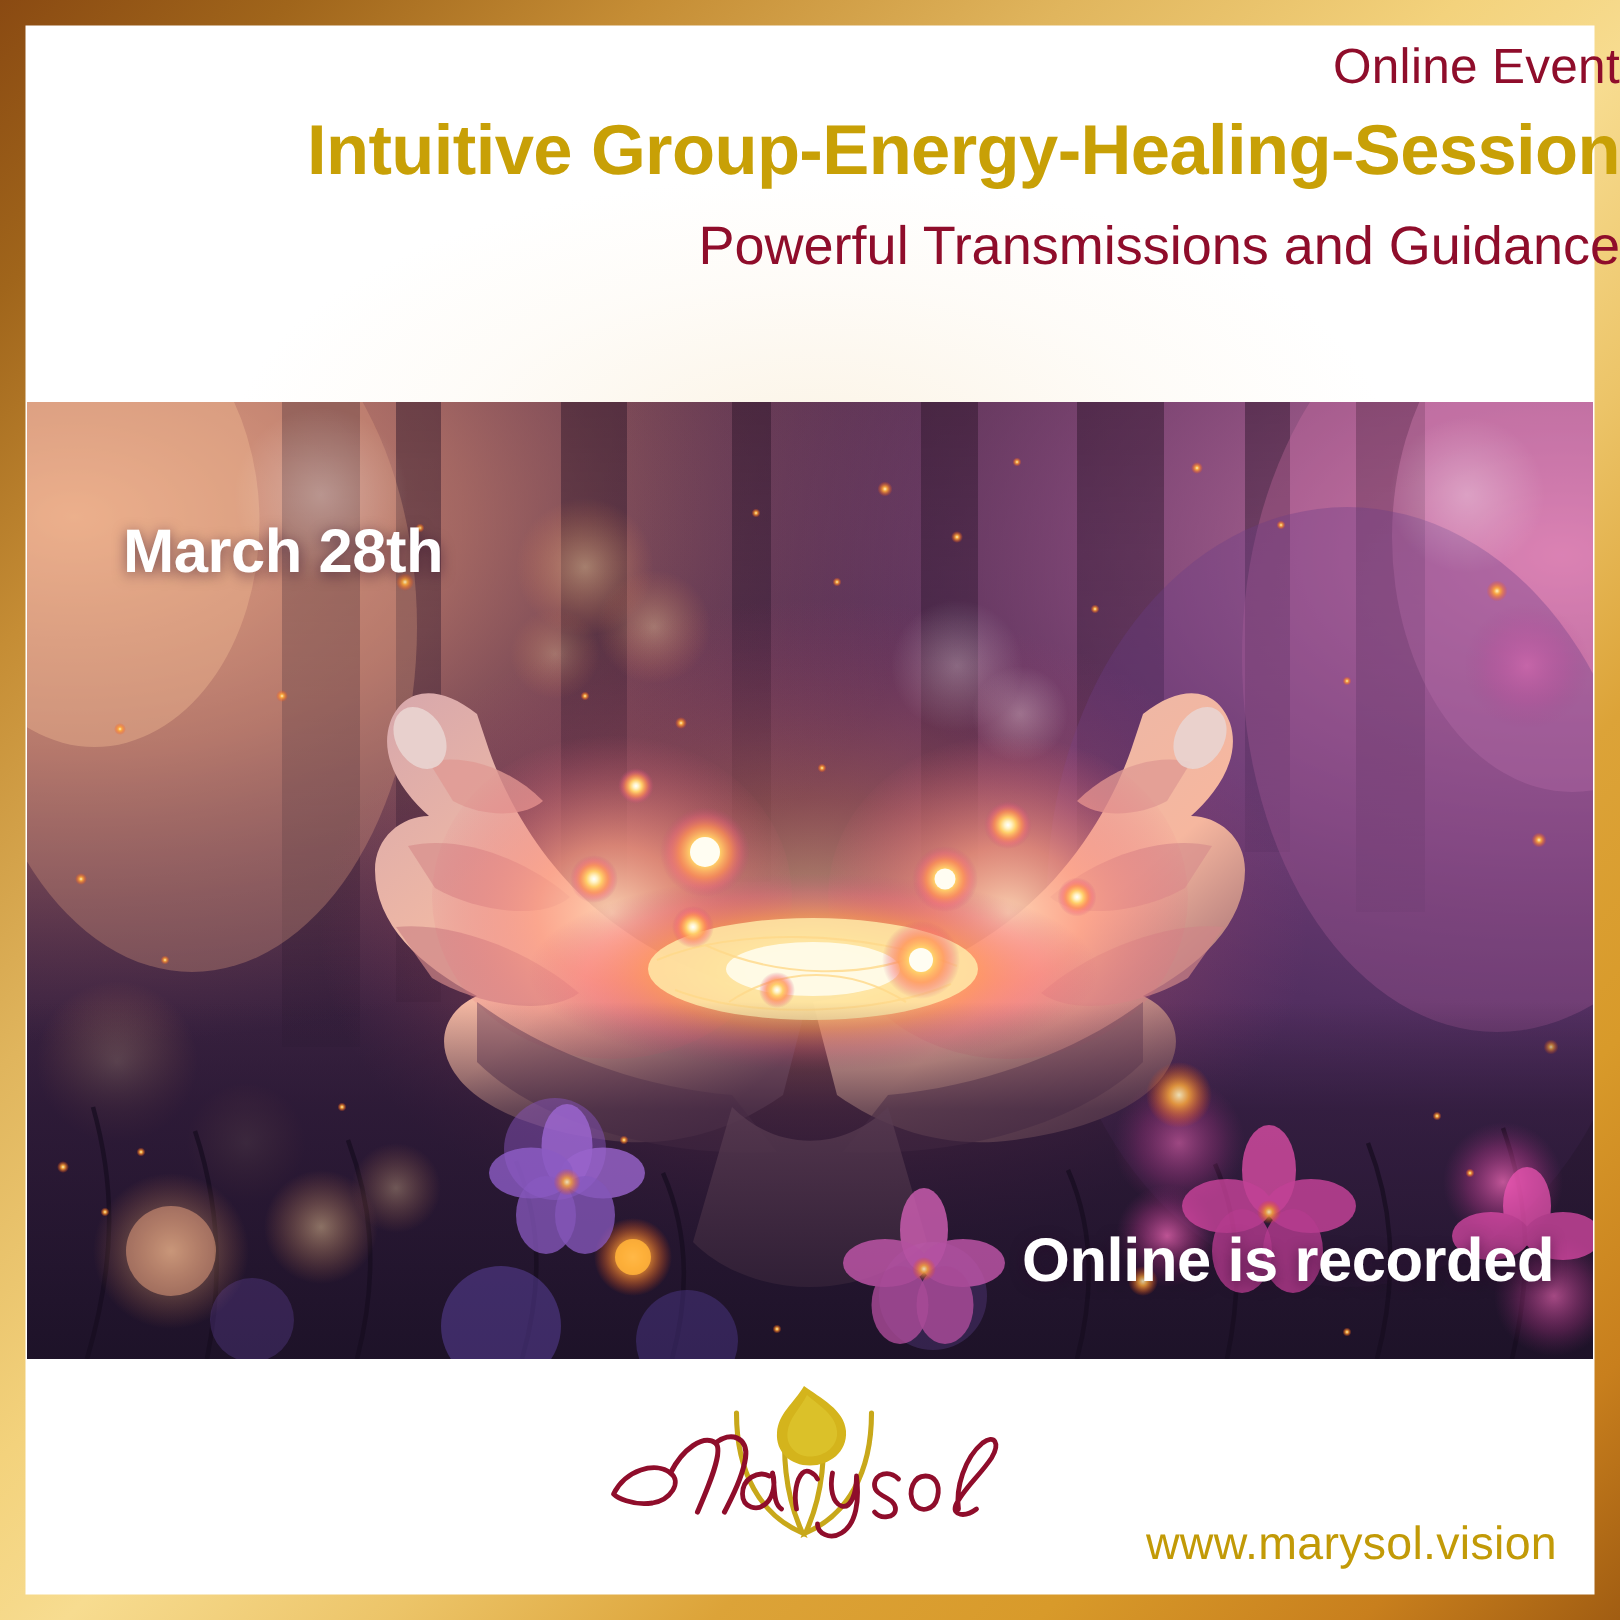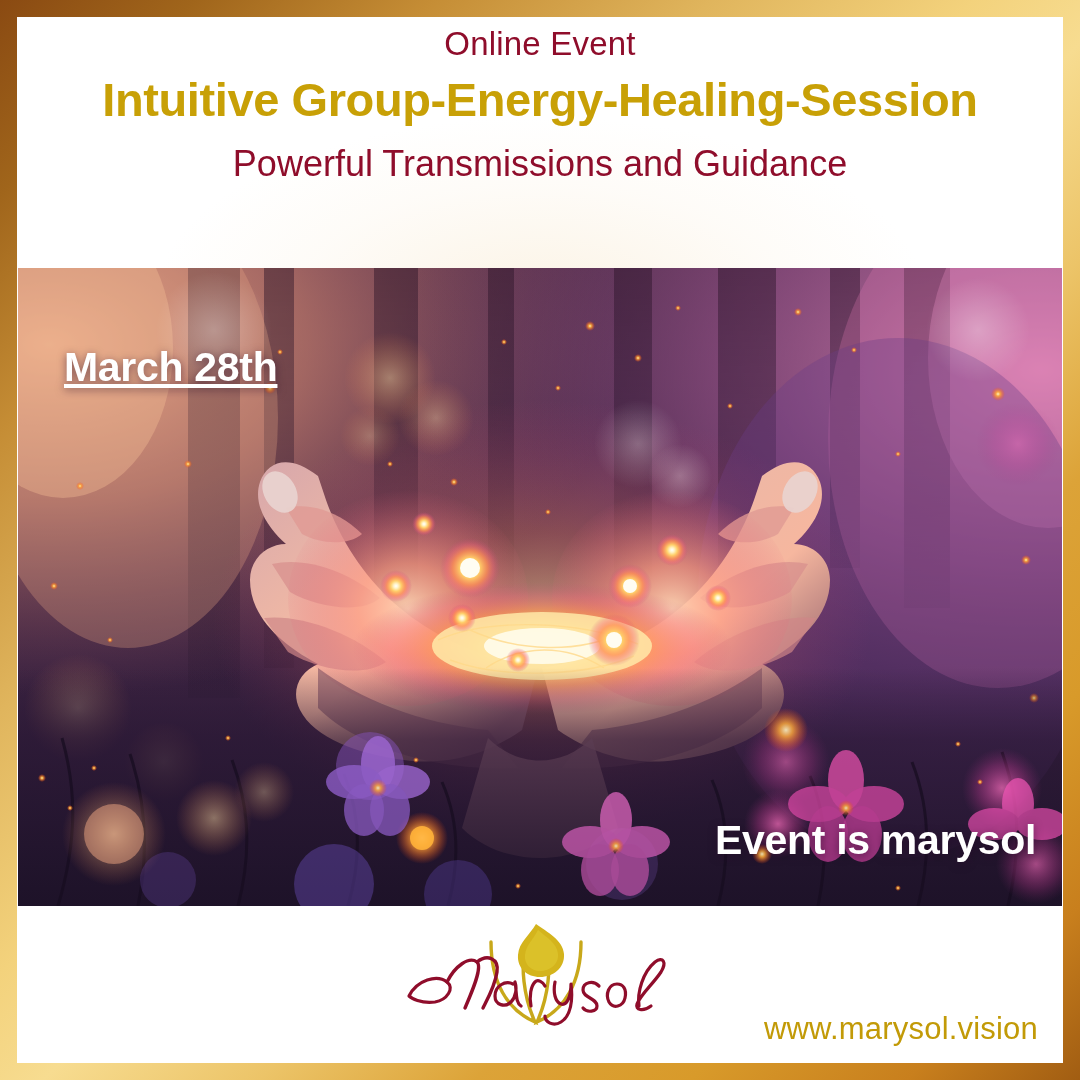--- a/index.html
+++ b/index.html
@@ -67,21 +67,21 @@
 
   .content {
     position: absolute;
     inset: 0;
     z-index: 3;
     box-sizing: border-box;
   }
 
   
   .header {
-    text-align: center;
+    text-align: right;
     padding-top: 26px;
   }
   .eyebrow {
     color: #8f0d2b;
     font-size: 33px;
     line-height: 1.1;
     letter-spacing: 0.2px;
     font-weight: 400;
     margin: 0;
   }
@@ -116,21 +116,21 @@
 
   .photo-caption {
     position: absolute;
     color: #ffffff;
     font-weight: 700;
     font-size: 41px;
     letter-spacing: -0.3px;
     text-shadow: 0 2px 9px rgba(40,10,40,0.55);
     white-space: nowrap;
   }
-  .caption-date  { left: 46px;  top: 76px; text-decoration: underline; }
+  .caption-date  { left: 64px;  top: 76px; }
   .caption-rec   { right: 26px; bottom: 42px; }
 
   
   .footer {
     position: absolute;
     left: 0; right: 0;
     top: 906px;
     height: 157px;
   }
   .logo {
@@ -470,21 +470,21 @@
           <circle cx="940" cy="476" r="3" fill="url(#spark)"></circle>
           <circle cx="962" cy="514" r="3" fill="url(#spark)"></circle>
           <circle cx="880" cy="620" r="3" fill="url(#spark)"></circle>
           <circle cx="500" cy="618" r="3" fill="url(#spark)"></circle>
         </g>
 
         <rect width="1044" height="638" fill="none"></rect>
       </svg>
 
       <div class="photo-caption caption-date">March 28th</div>
-      <div class="photo-caption caption-rec">Event is marysol</div>
+      <div class="photo-caption caption-rec">Online is recorded</div>
     </div>
 
     <div class="footer">
 
       <div class="logo">
         <svg viewBox="0 0 290 112">
 
           <g fill="none" stroke="#c8a81a" stroke-width="3.4" stroke-linecap="round">
             <path d="M96 24 C96 64 112 92 140 104 C128 78 126 48 130 26"></path>
             <path d="M186 24 C186 64 170 92 142 104 C154 78 156 48 152 26"></path>

